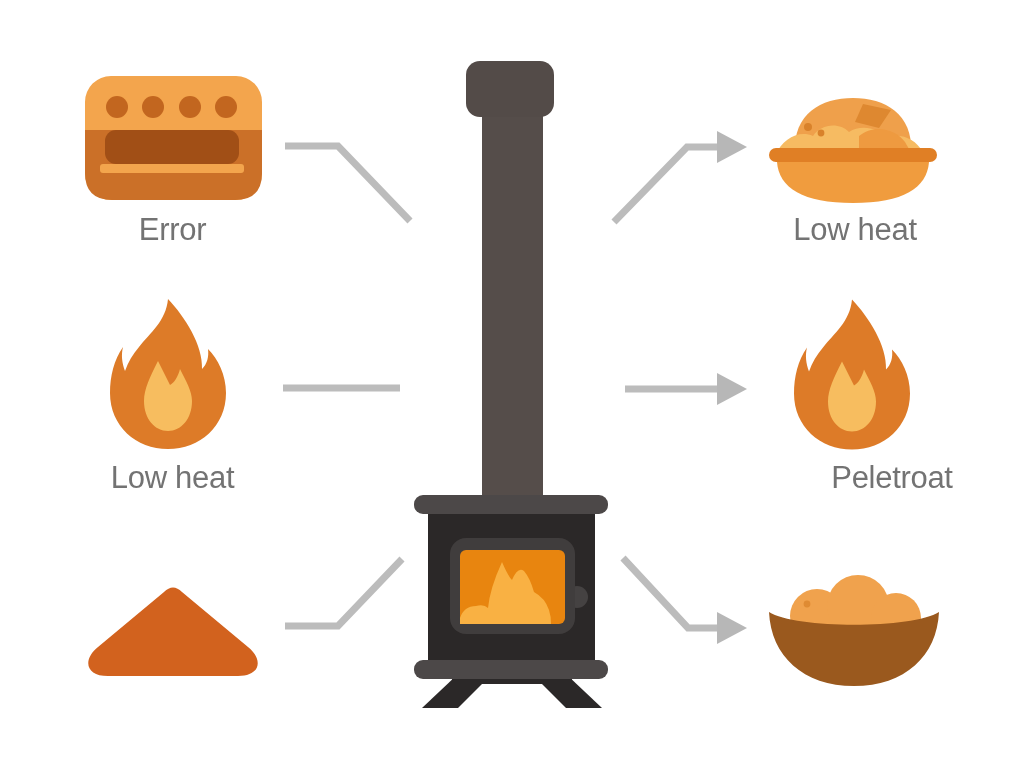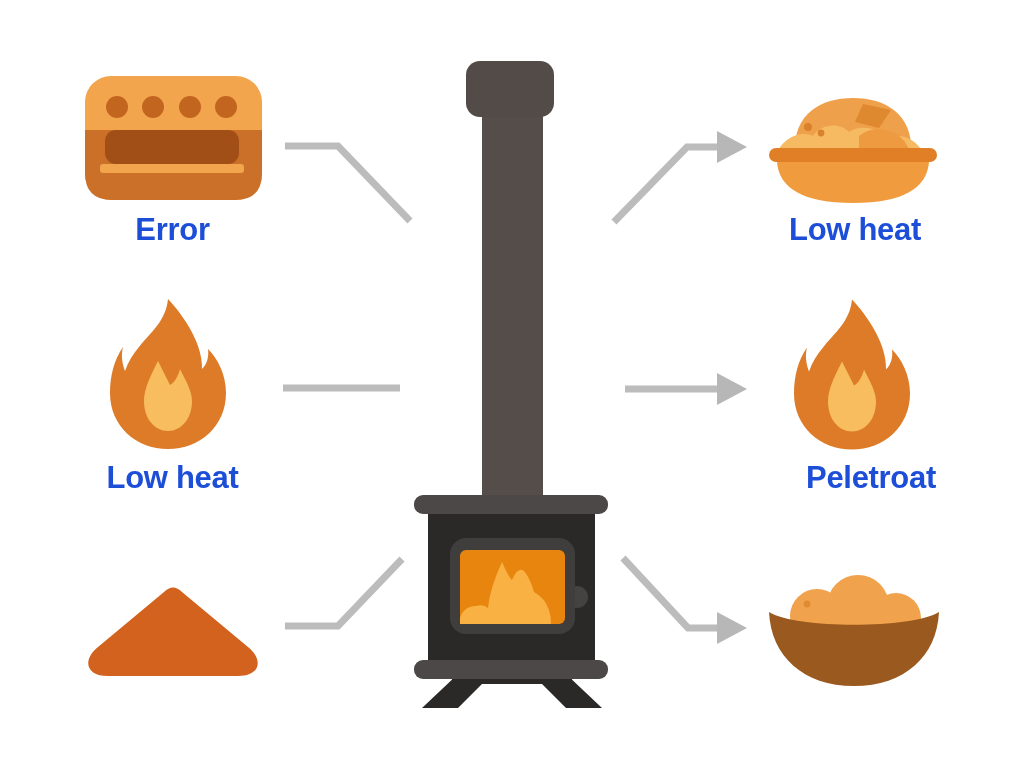--- a/index.html
+++ b/index.html
@@ -2,22 +2,22 @@
 <html><head>
 <meta charset="utf-8">
 <style>
   html,body{margin:0;padding:0;background:#fff;}
   #canvas{
     position:relative;width:1024px;height:768px;background:#ffffff;
     overflow:hidden;font-family:"Liberation Sans",sans-serif;
   }
   .abs{position:absolute;}
   .label{
-    position:absolute;text-align:center;font-weight:700;font-size:31px;
-    color:#1d4ed8;letter-spacing:-0.3px;line-height:36px;
+    position:absolute;text-align:center;font-weight:400;font-size:31px;
+    color:#737373;letter-spacing:-0.3px;line-height:36px;
   }
   svg{display:block;}
 </style>
 </head>
 <body>
 
 <div id="canvas">
 
   <svg class="abs" style="left:0;top:0;" width="1024" height="768" viewBox="0 0 1024 768">
     <g stroke="#bcbcbc" stroke-width="7" fill="none">
@@ -97,21 +97,21 @@
   </svg>
   <div class="label" style="left:745px;top:212px;width:220px;">Low heat</div>
 
   <svg class="abs" style="left:790px;top:296px;" width="124" height="158" viewBox="0 0 124 155">
     <path fill="#dd7b28" d="M62 2 C60 24 44 36 33 50 C27 57 22 65 19 74 C16 66 15 58 17 50
       C8 63 4 79 4 96 C4 129 30 152 62 152 C94 152 120 129 120 96
       C120 78 112 62 102 52 C103 60 101 67 96 72 C97 48 79 20 62 2 Z"></path>
     <path fill="#f7bd5f" d="M52 64 C44 80 38 92 38 104 C38 122 49 134 62 134
       C75 134 86 122 86 104 C86 94 80 84 74 72 C72 80 68 86 64 88 C60 80 56 72 52 64 Z"></path>
   </svg>
-  <div class="label" style="left:761px;top:460px;width:220px;">Peletroat</div>
+  <div class="label" style="left:782px;top:460px;width:220px;">Peletroat</div>
 
   <svg class="abs" style="left:765px;top:566px;" width="178" height="124" viewBox="0 0 178 124">
     <circle cx="52" cy="50" r="27" fill="#f0a24d"></circle>
     <circle cx="93" cy="40" r="31" fill="#f0a24d"></circle>
     <circle cx="131" cy="52" r="25" fill="#f0a24d"></circle>
     <circle cx="42" cy="38" r="3.4" fill="#df8b33"></circle>
     <path d="M4 46 C30 63 148 63 174 46 C172 90 140 120 89 120 C38 120 6 90 4 46 Z" fill="#9a591e"></path>
   </svg>
 
 </div>

